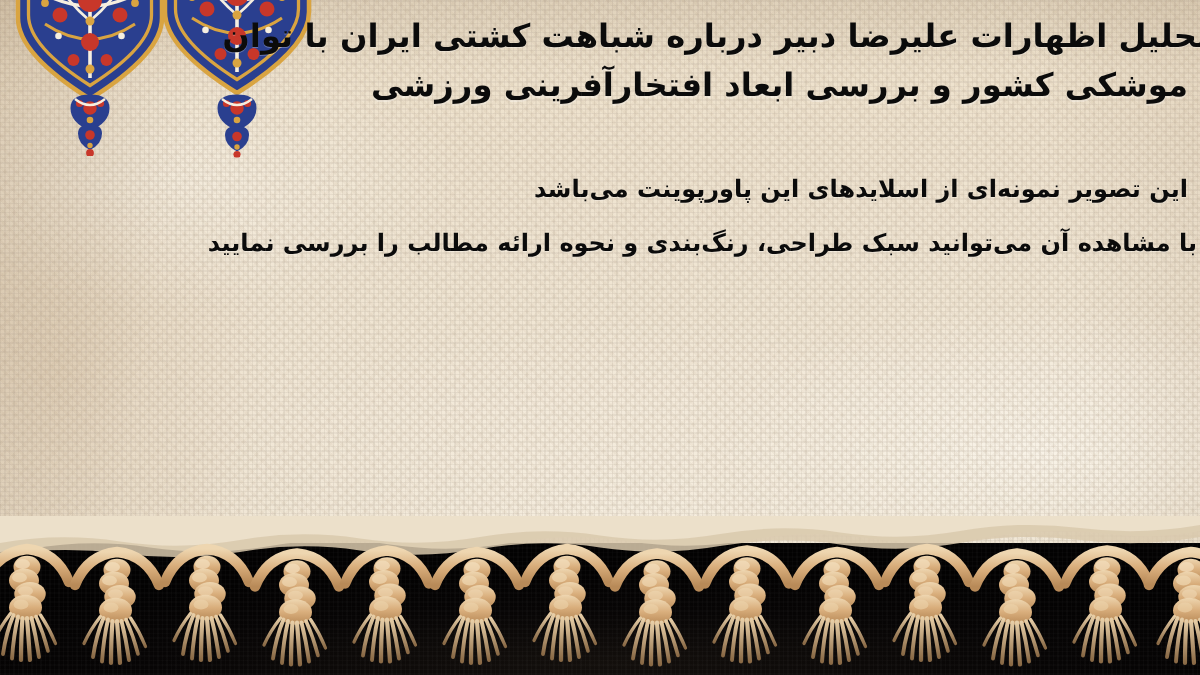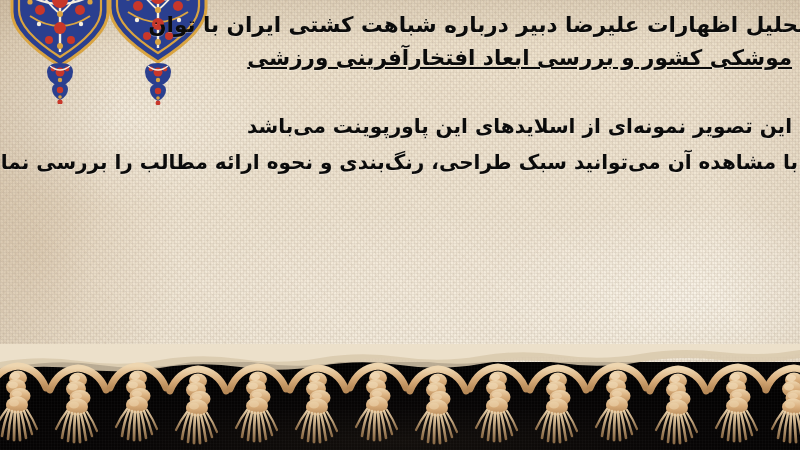--- a/index.html
+++ b/index.html
@@ -71,28 +71,28 @@
   .title-line{
     color:#0b0b0b;
     font-size:21.5px;
     line-height:33px;
     font-weight:700;
     letter-spacing:.1px;
     white-space:nowrap;
     text-shadow:0 1px 0 rgba(255,255,255,.28);
   }
   .title-line.l1{margin-right:-14px;}
-  .title-line.l2{padding-left:8px;text-decoration:underline;}
+  .title-line.l2{padding-left:8px;}
 
   .body-block{
     position:absolute;right:8px;top:108px;width:784px;
   }
   .body-line{
     color:#0b0b0b;
-    font-size:20px;
+    font-size:16px;
     line-height:36px;
     font-weight:700;
     white-space:nowrap;
     text-shadow:0 1px 0 rgba(255,255,255,.26);
   }
   .body-line.b1{padding-left:6px;}
   .body-line.b2{margin-right:-6px;}
   .body-line.b3{margin-right:-6px;}
 
   

